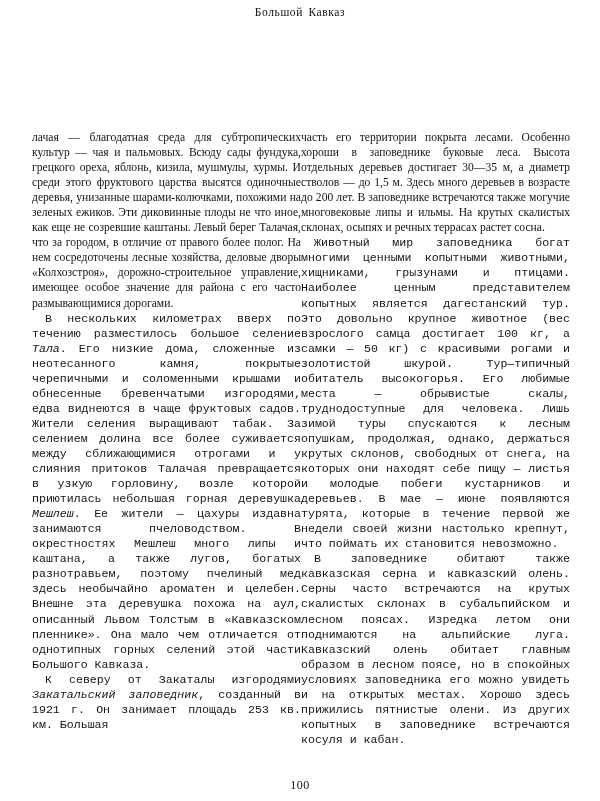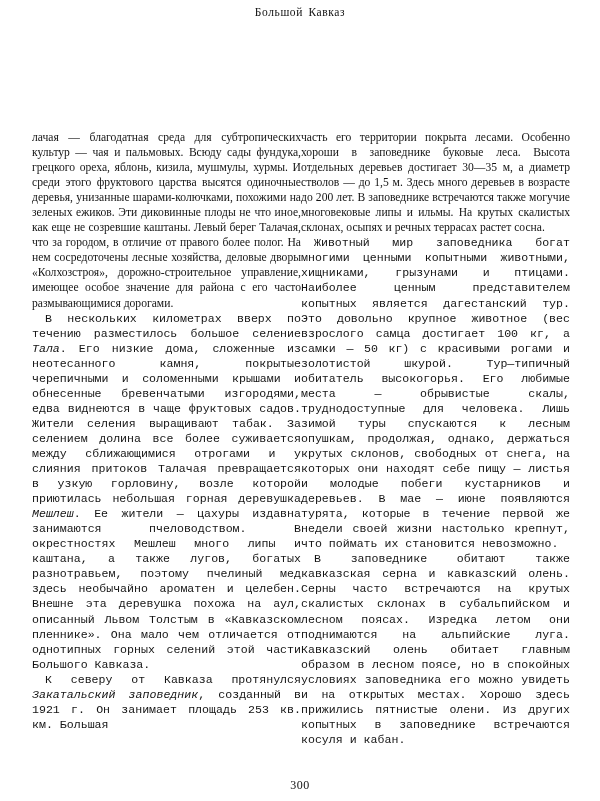--- a/index.html
+++ b/index.html
@@ -79,26 +79,26 @@
 
   <div class="running-head">Большой Кавказ</div>
 
   <div class="columns">
 
     <div class="col">
       <p>лачая — благодатная среда для субтропических культур — чая и пальмовых. Всюду сады фундука, грецкого ореха, яблонь, кизила, мушмулы, хурмы. И среди этого фруктового царства высятся одиночные деревья, унизанные шарами-колючками, похожими на зеленых ежиков. Эти диковинные плоды не что иное, как еще не созревшие каштаны. Левый берег Талачая, что за городом, в отличие от правого более полог. На нем сосредоточены лесные хозяйства, деловые дворы «Колхозстроя», дорожно-строительное управление, имеющее особое значение для района с его часто размывающимися дорогами.</p>
 
       <p class="indent"><span>В нескольких километрах вверх по течению разместилось большое селение </span><i>Тала</i><span>. Его низкие дома, сложенные из неотесанного камня, покрытые черепичными и соломенными крышами и обнесенные бревенчатыми изгородями, едва виднеются в чаще фруктовых садов. Жители селения выращивают табак. За селением долина все более суживается между сближающимися отрогами и у слияния притоков Талачая превращается в узкую горловину, возле которой приютилась небольшая горная деревушка </span><i>Мешлеш</i><span>. Ее жители — цахуры издавна занимаются пчеловодством. В окрестностях Мешлеш много липы и каштана, а также лугов, богатых разнотравьем, поэтому пчелиный мед здесь необычайно ароматен и целебен. Внешне эта деревушка похожа на аул, описанный Львом Толстым в «Кавказском пленнике». Она мало чем отличается от однотипных горных селений этой части Большого Кавказа.</span></p>
 
-      <p class="indent"><span>К северу от Кавказа протянулся </span><i>Закатальский заповедник</i><span>, созданный в 1921 г. Он занимает площадь 253 кв. км. Большая</span></p>
+      <p class="indent"><span>К северу от Закаталы изгородями </span><i>Закатальский заповедник</i><span>, созданный в 1921 г. Он занимает площадь 253 кв. км. Большая</span></p>
     </div>
 
     <div class="col">
       <p>часть его территории покрыта лесами. Особенно хороши в заповеднике буковые леса. Высота отдельных деревьев достигает 30—35 м, а диаметр стволов — до 1,5 м. Здесь много деревьев в возрасте до 200 лет. В заповеднике встречаются также могучие многовековые липы и ильмы. На крутых скалистых склонах, осыпях и речных террасах растет сосна.</p>
       <p class="indent">Животный мир заповедника богат многими ценными копытными животными, хищниками, грызунами и птицами. Наиболее ценным представителем копытных является дагестанский тур. Это довольно крупное животное (вес взрослого самца достигает 100 кг, а самки — 50 кг) с красивыми рогами и золотистой шкурой. Тур—типичный обитатель высокогорья. Его любимые места — обрывистые скалы, труднодоступные для человека. Лишь зимой туры спускаются к лесным опушкам, продолжая, однако, держаться крутых склонов, свободных от снега, на которых они находят себе пищу — листья и молодые побеги кустарников и деревьев. В мае — июне появляются турята, которые в течение первой же недели своей жизни настолько крепнут, что поймать их становится невозможно.</p>
       <p class="indent">В заповеднике обитают также кавказская серна и кавказский олень. Серны часто встречаются на крутых скалистых склонах в субальпийском и лесном поясах. Изредка летом они поднимаются на альпийские луга. Кавказский олень обитает главным образом в лесном поясе, но в спокойных условиях заповедника его можно увидеть и на открытых местах. Хорошо здесь прижились пятнистые олени. Из других копытных в заповеднике встречаются косуля и кабан.</p>
     </div>
 
   </div>
 
-  <div class="folio">300</div>
+  <div class="folio">100</div>
 
 </div>
 
 </body></html>

